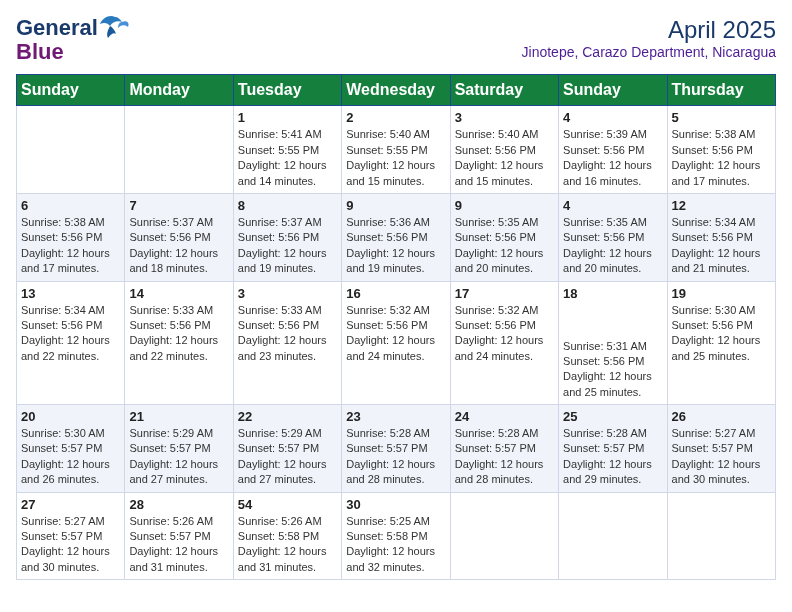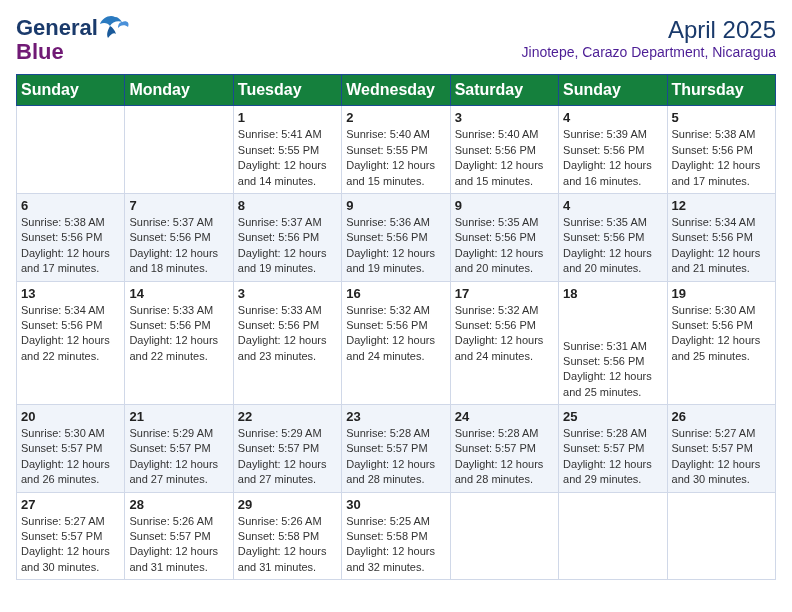--- a/index.html
+++ b/index.html
@@ -329,21 +329,21 @@
 and 30 minutes.</div>
         </td>
         <td>
           <span class="day-num">28</span>
           <div class="day-info" style="white-space: pre-line;">Sunrise: 5:26 AM
 Sunset: 5:57 PM
 Daylight: 12 hours
 and 31 minutes.</div>
         </td>
         <td>
-          <span class="day-num">29</span>
+          <span class="day-num">54</span>
           <div class="day-info" style="white-space: pre-line;">Sunrise: 5:26 AM
 Sunset: 5:58 PM
 Daylight: 12 hours
 and 31 minutes.</div>
         </td>
         <td>
           <span class="day-num">30</span>
           <div class="day-info" style="white-space: pre-line;">Sunrise: 5:25 AM
 Sunset: 5:58 PM
 Daylight: 12 hours

